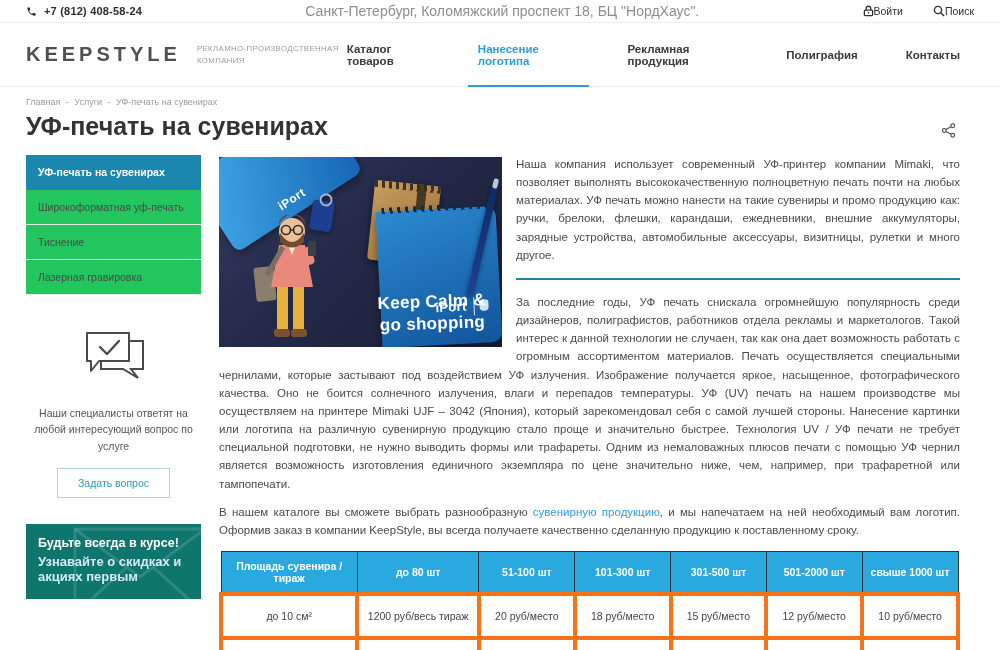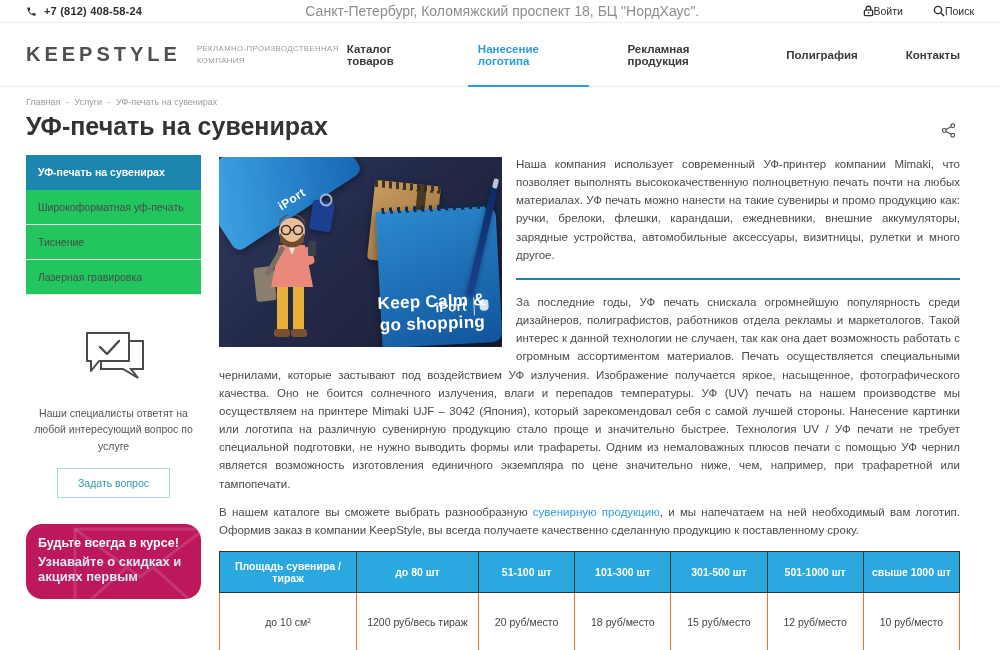--- a/index.html
+++ b/index.html
@@ -52,22 +52,22 @@
                border-bottom:1px solid #1b86ae; }
 
   
   .question { text-align:center; padding:32px 4px 0; }
   .q-text { font-size:10.5px; color:#555; line-height:1.55; margin:12px 4px 14px; }
   .q-btn { display:inline-block; border:1px solid #a9d7da; color:#2e9bab;
            background:#fff; font-size:10.5px; padding:8px 20px; cursor:pointer;
            font-family:inherit; }
 
   
-  .subscribe { margin-top:26px; background:#be185d; padding:12px 12px 15px;
-               position:relative; overflow:hidden;border-radius:16px; }
+  .subscribe { margin-top:26px; background:#0f766e; padding:12px 12px 15px;
+               position:relative; overflow:hidden; }
   .sub-title { color:#fff; font-weight:bold; font-size:12.5px; position:relative; }
   .sub-sub { color:#d4e9f7; font-size:13px; font-weight:bold; margin-top:4px; position:relative; }
   .sub-form { margin-top:9px; display:flex; align-items:center; background:#fff;
               height:26px; position:relative; }
   .sub-input { border:none; outline:none; flex:1; min-width:0; font-size:10px;
                padding:0 8px; color:#333; font-family:inherit; }
   .sub-input::placeholder { color:#999; }
   .sub-go { width:26px; border:none; background:none; color:#2d9cdb; font-size:13px;
             cursor:pointer; font-family:inherit; }
   .sub-mark { position:absolute; right:-14px; bottom:-20px; pointer-events:none; }
@@ -117,21 +117,21 @@
   .para { font-size:11.5px; line-height:1.58; text-align:justify; color:#4a4a4a;
           margin-bottom:10px; }
   .divider { overflow:hidden; height:2px; background:#2a7f9e; margin:14px 0 13px; }
   .text-link { color:#2d9cdb; }
 
   
   .price-table { width:100%; border-collapse:collapse; margin-top:12px;
           font-size:10.5px; text-align:center; color:#444; }
   .price-table th { background:#29a9e0; color:#fff; font-weight:bold;
           padding:8px 3px; border:1px solid #333; }
-  .price-table td { padding:23px 3px; border:1px solid #f97316; background:#fff; }
+  .price-table td { padding:14px 3px; border:4px solid #f97316; background:#fff; }
 
   .icon { display:inline-flex; align-items:center; }
 </style>
 </head>
 <body>
 
 <div class="topbar">
   <a class="tb-phone">
     <span class="icon">
       <svg width="11" height="11" viewBox="0 0 24 24">
@@ -282,21 +282,21 @@
           <col style="width:13%">
           <col style="width:13%">
       </colgroup>
       <thead>
         <tr>
           <th>Площадь сувенира / тираж</th>
           <th>до 80 шт</th>
           <th>51-100 шт</th>
           <th>101-300 шт</th>
           <th>301-500 шт</th>
-          <th>501-1000 шт</th>
+          <th>501-2000 шт</th>
           <th>свыше 1000 шт</th>
         </tr>
       </thead>
       <tbody>
         <tr>
           <td>до 10 см²</td>
           <td>1200 руб/весь тираж</td>
           <td>20 руб/место</td>
           <td>18 руб/место</td>
           <td>15 руб/место</td>

